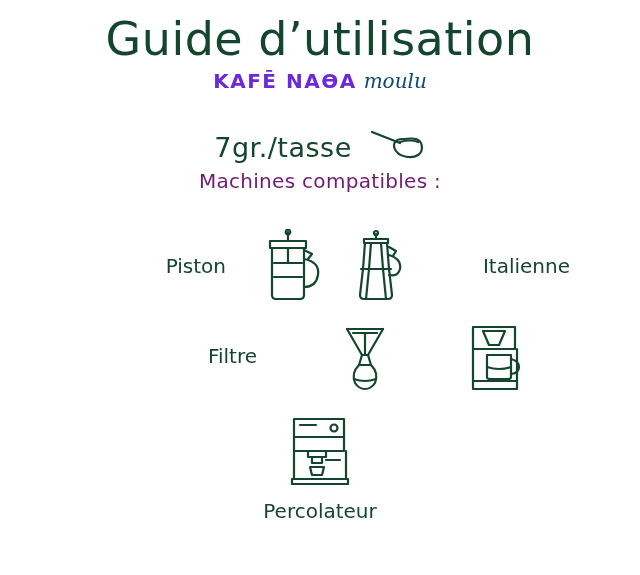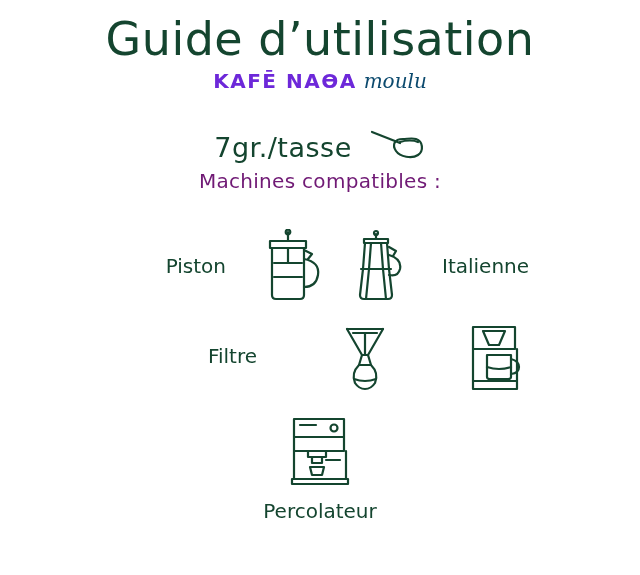--- a/index.html
+++ b/index.html
@@ -99,21 +99,21 @@
     font-size: 20px;
     color: #14452f;
     width: 150px;
   }
   .m-label.left {
     text-align: right;
     padding-right: 22px;
     box-sizing: border-box;
   }
   .m-label.right {
-    text-align: left;
+    text-align: right;
     padding-left: 22px;
     box-sizing: border-box;
   }
   .m-icon {
     width: 86px;
     display: flex;
     align-items: center;
     justify-content: center;
   }
   .single-row {

